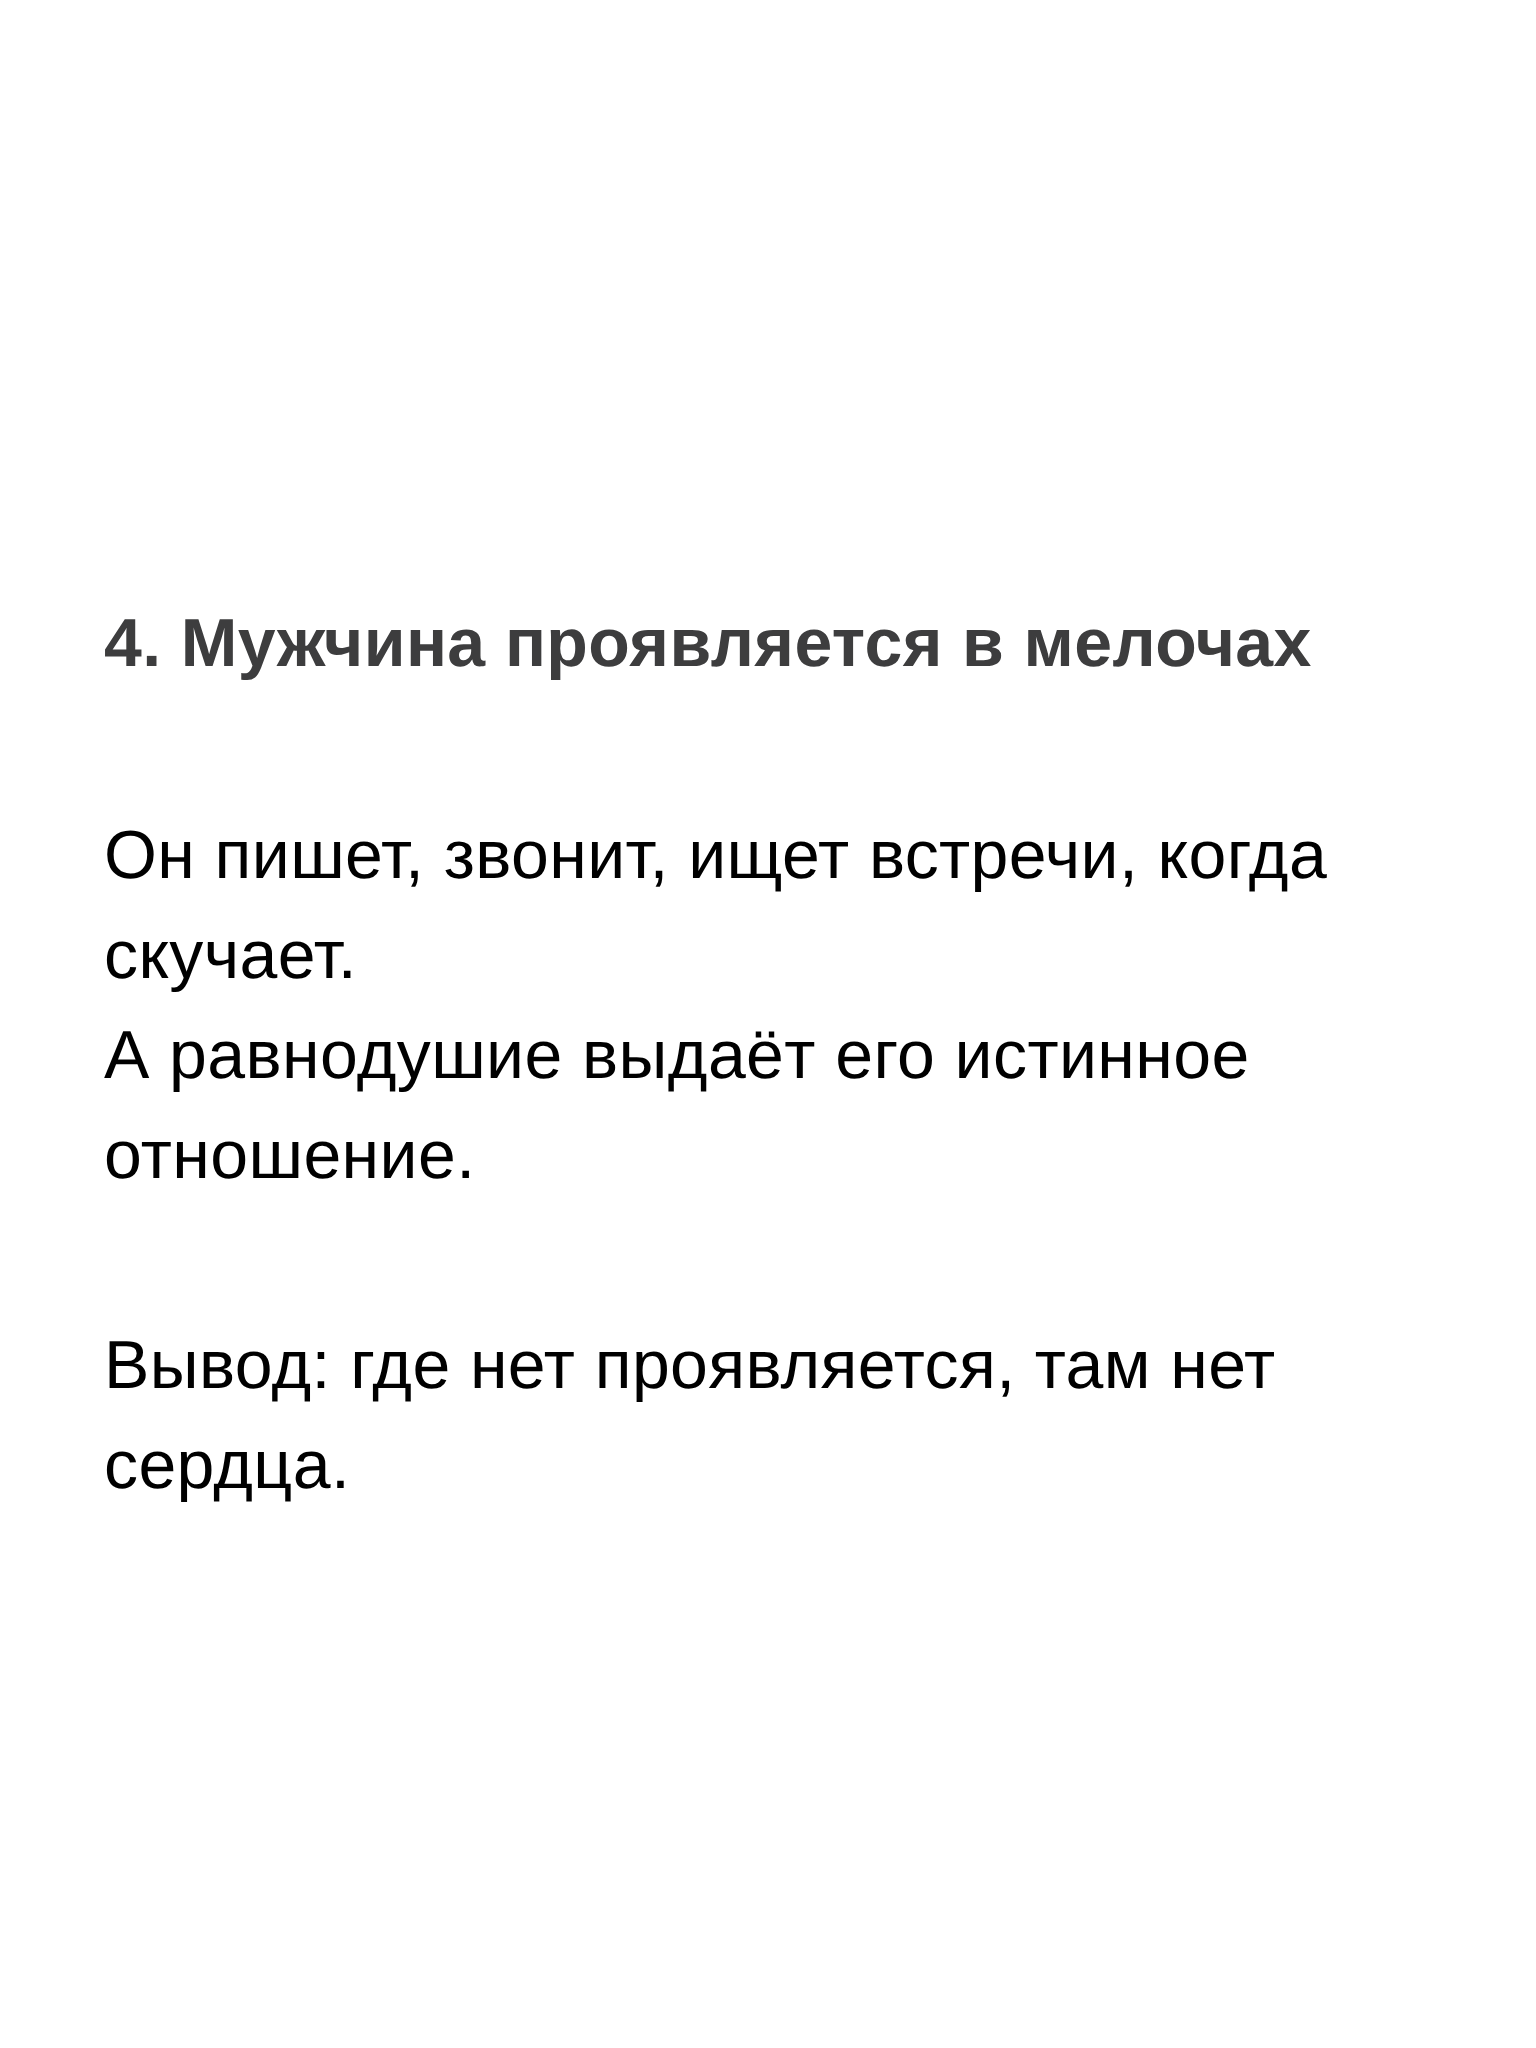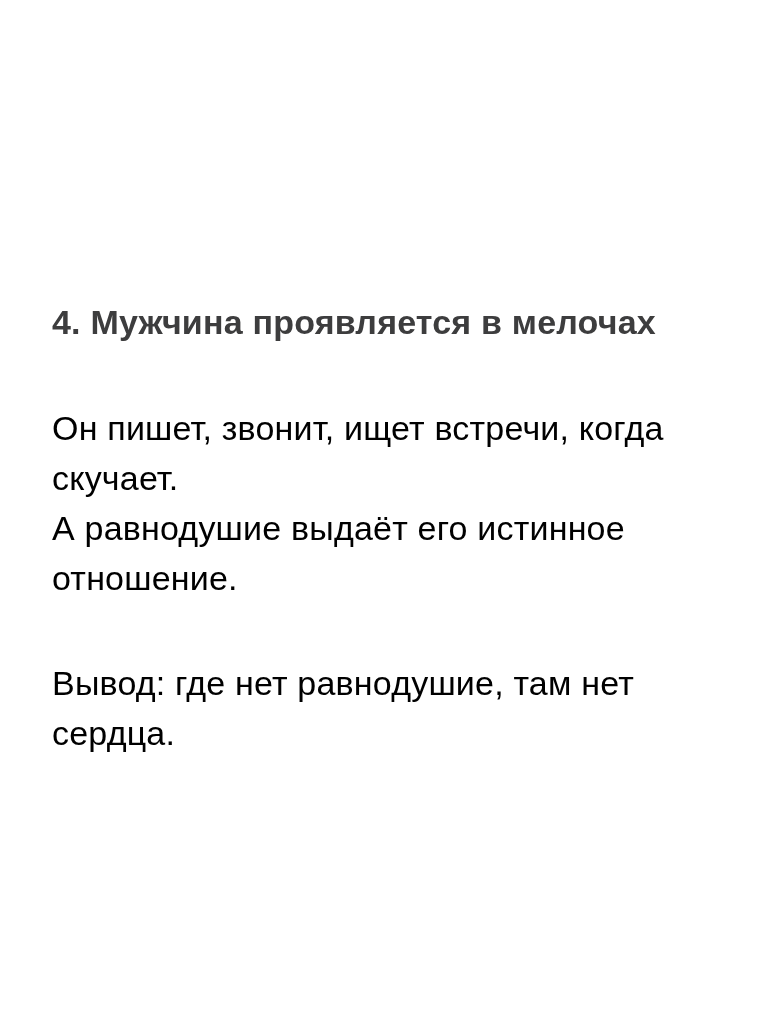--- a/index.html
+++ b/index.html
@@ -46,16 +46,16 @@
 </head>
 <body>
 
 <div class="page">
   <div class="content">
     <h1 class="heading">4. Мужчина проявляется в мелочах</h1>
     <p class="body-text">Он пишет, звонит, ищет встречи, когда
 скучает.
 А равнодушие выдаёт его истинное
 отношение.</p>
-    <p class="body-text">Вывод: где нет равнодушие, там нет
+    <p class="body-text">Вывод: где нет проявляется, там нет
 сердца.</p>
   </div>
 </div>
 
 </body></html>

